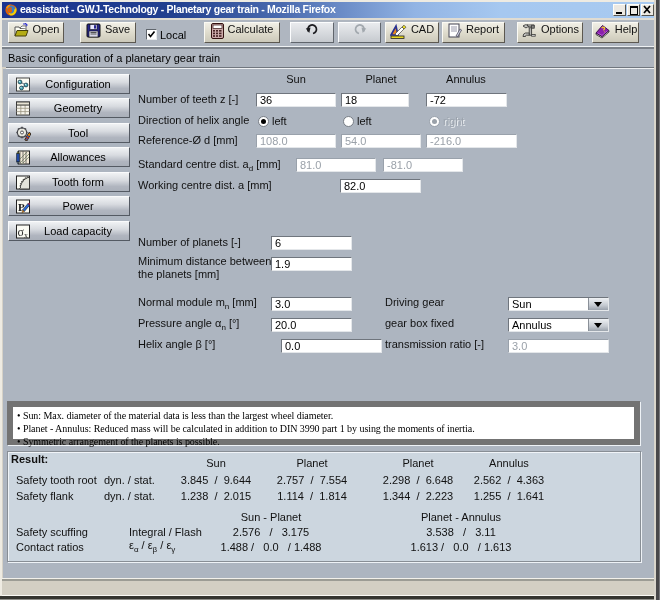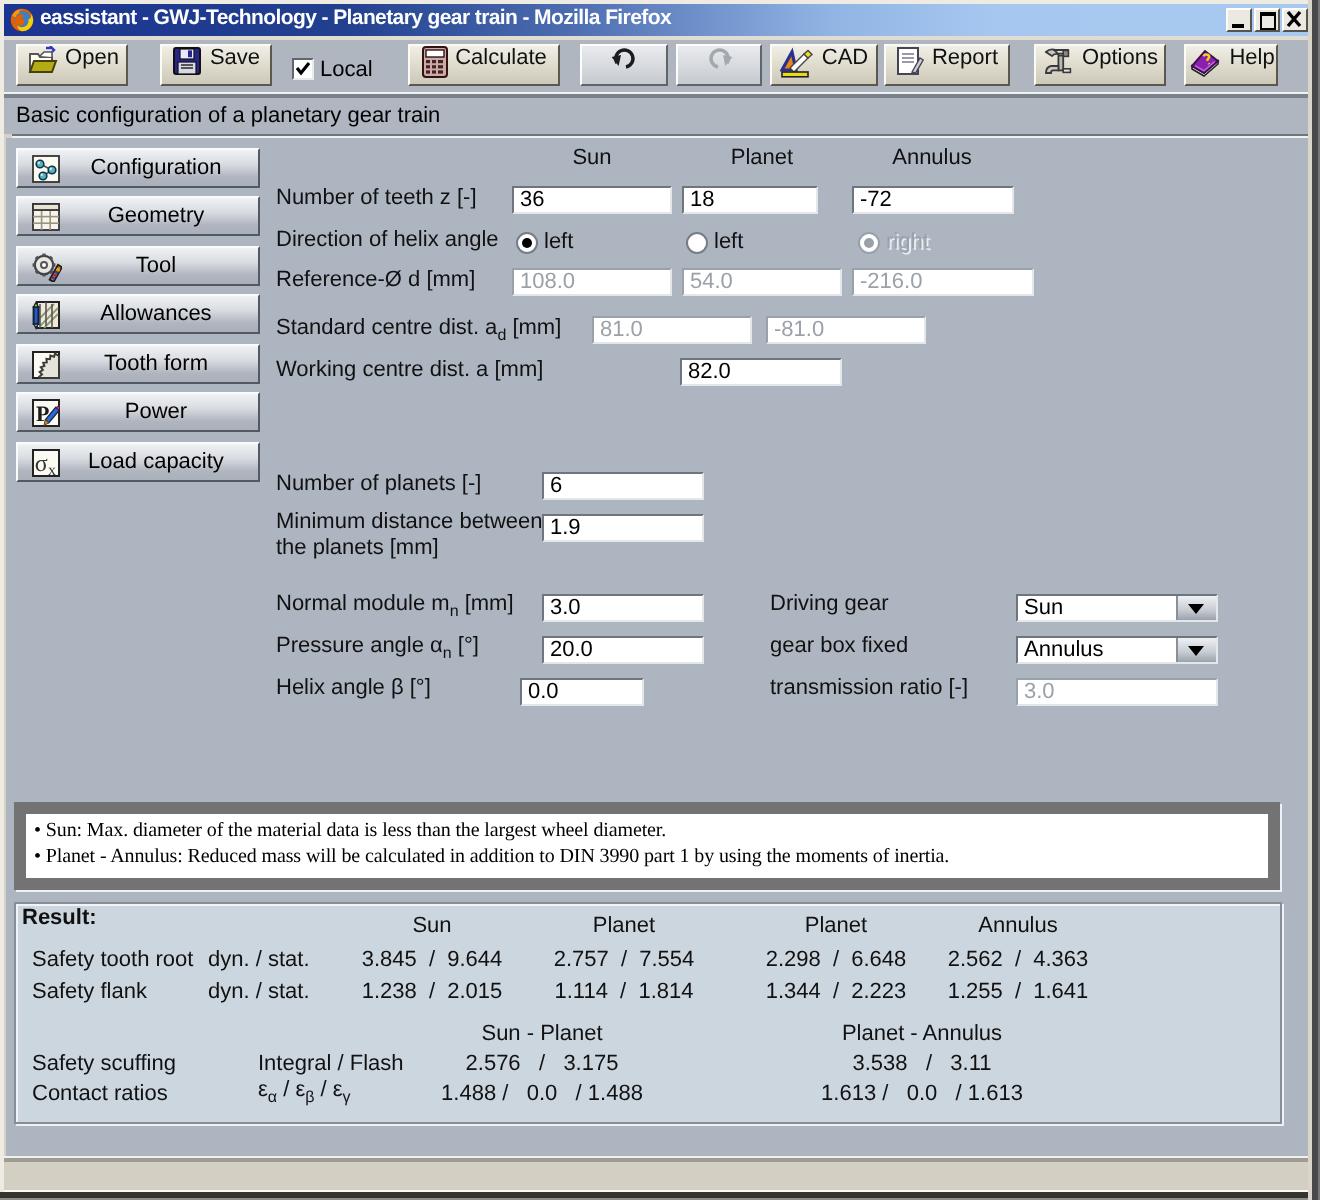--- a/index.html
+++ b/index.html
@@ -341,27 +341,28 @@
 <div class="field" style="left:271px;top:297px;width:81px">3.0</div>
 <div class="flabel" style="left:385px;top:296px">Driving gear</div>
 <div class="combo" style="left:508px;top:297px;width:101px">Sun<span class="btn"></span></div>
 
 <div class="flabel" style="left:138px;top:317px">Pressure angle α<sub>n</sub> [°]</div>
 <div class="field" style="left:271px;top:318px;width:81px">20.0</div>
 <div class="flabel" style="left:385px;top:317px">gear box fixed</div>
 <div class="combo" style="left:508px;top:318px;width:101px">Annulus<span class="btn"></span></div>
 
 <div class="flabel" style="left:138px;top:338px">Helix angle β [°]</div>
-<div class="field" style="left:260px;top:339px;width:62px">0.0</div>
+<div class="field" style="left:281px;top:339px;width:101px">0.0</div>
 <div class="flabel" style="left:385px;top:338px">transmission ratio [-]</div>
 <div class="field dis" style="left:508px;top:339px;width:101px">3.0</div>
 
 <div class="abs" id="infobox">
  <div style="top:3px">• Sun: Max. diameter of the material data is less than the largest wheel diameter.</div>
  <div style="top:16px">• Planet - Annulus: Reduced mass will be calculated in addition to DIN 3990 part 1 by using the moments of inertia.</div>
+ <div style="top:29px">• Symmetric arrangement of the planets is possible.</div>
 </div>
 
 <div class="abs" id="result"></div>
 <div class="r" style="left:11px;top:453px;font-weight:bold">Result:</div>
 <div class="r rc" style="left:216px;top:457px">Sun</div>
 <div class="r rc" style="left:312px;top:457px">Planet</div>
 <div class="r rc" style="left:418px;top:457px">Planet</div>
 <div class="r rc" style="left:509px;top:457px">Annulus</div>
 
 <div class="r" style="left:16px;top:474px">Safety tooth root</div>

